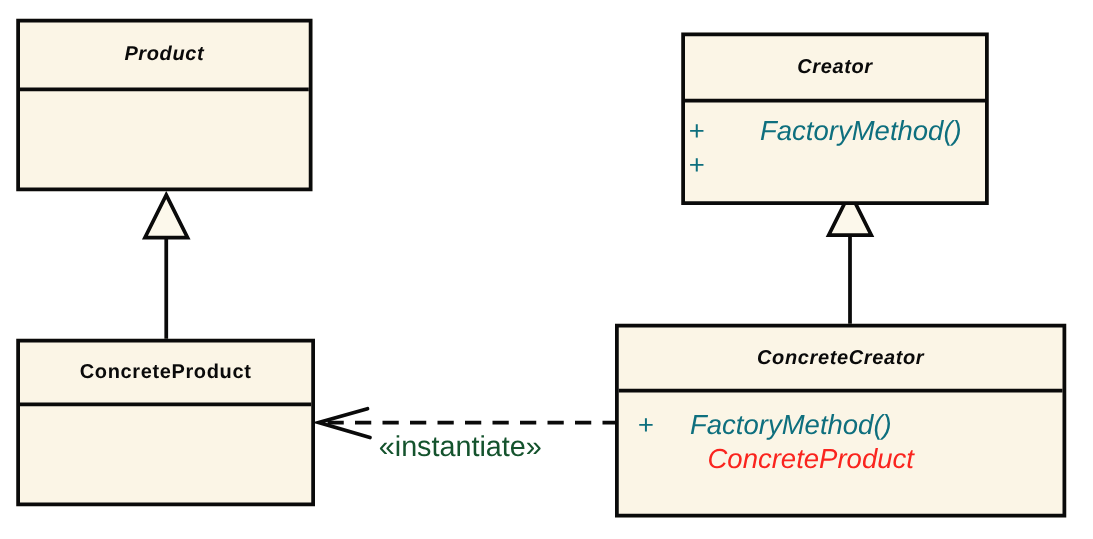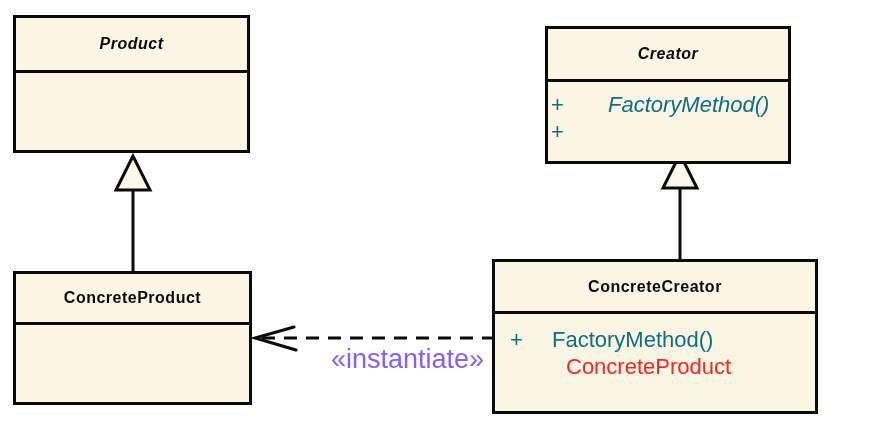--- a/index.html
+++ b/index.html
@@ -82,24 +82,23 @@
     flex: 0 0 auto;
   }
   .sig.italic {
     font-style: italic;
   }
   .pseudo {
     color: #FA241E;
   }
   .edge-label {
     position: absolute;
-    font-size: 27px;
-    color: #8b5cf6;
+    font-size: 23px;
+    color: #14532d;
     white-space: nowrap;
-    margin-left: 28px;
   }
 </style>
 </head>
 <body>
 
 <div class="canvas">
 
   <svg class="connectors" width="874" height="431" viewBox="0 0 874 431">
     <g>
       <line class="solid" x1="133" y1="189" x2="133" y2="273"></line>
@@ -131,21 +130,21 @@
         <span class="vis" style="width:57px;">+</span>
       </div>
     </div>
   </div>
 
   <div class="uml-box" style="left:13px; top:271px; width:239px; height:134px;">
     <div class="uml-title" style="height:48px;">ConcreteProduct</div>
     <div class="uml-members"></div>
   </div>
 
-  <div class="uml-box" style="left:492px; top:259px; width:326px; height:155px;">
+  <div class="uml-box" style="left:492px; top:259px; width:361px; height:155px;font-style:italic;">
     <div class="uml-title" style="height:49px;">ConcreteCreator</div>
     <div class="uml-members" style="padding:12px 0 0 15px;">
       <div class="mrow">
         <span class="vis" style="width:42px;">+</span>
         <span class="sig">FactoryMethod()</span>
       </div>
       <div class="mrow pseudo" style="margin-left:56px;">
         <span>ConcreteProduct</span>
       </div>
     </div>

